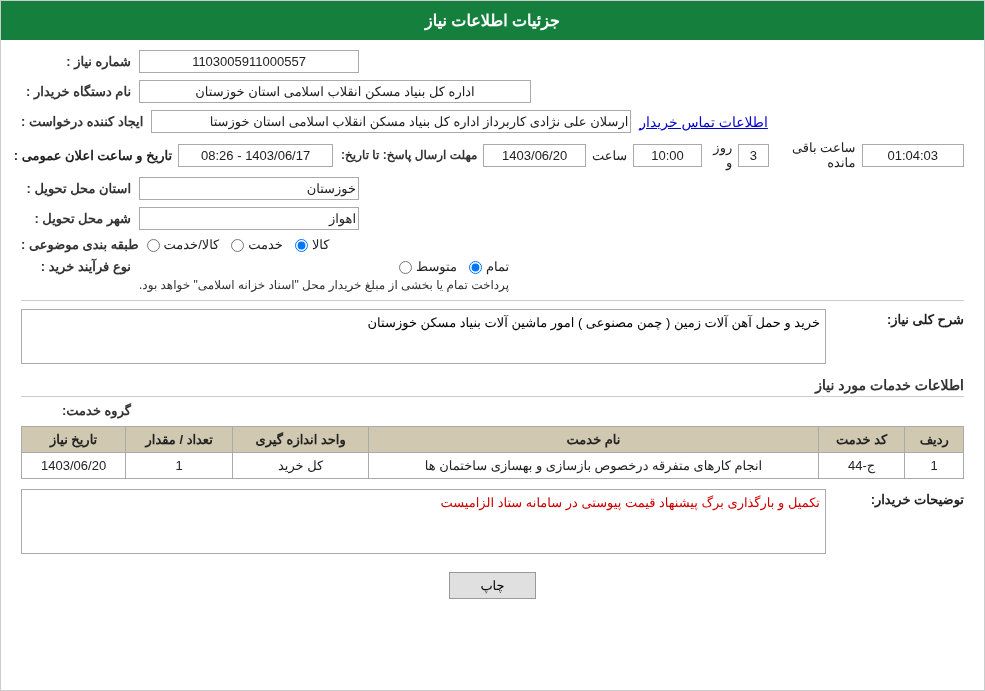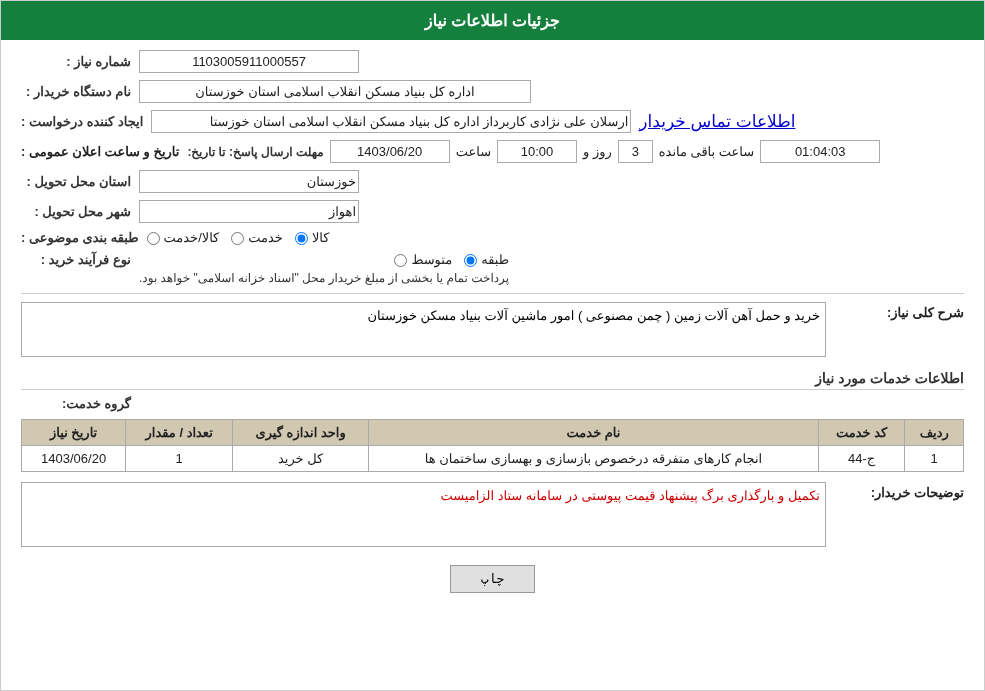--- a/index.html
+++ b/index.html
@@ -122,21 +122,21 @@
       background: #fff;
     }
     .buttons-row {
       display: flex;
       justify-content: center;
       gap: 15px;
       margin-top: 15px;
     }
     .btn {
       padding: 5px 30px;
-      font-family: Liberation Mono, monospace;
+      font-family: Liberation Sans, sans-serif;
       font-size: 13px;
       cursor: pointer;
       border: 1px solid #999;
       background: #e8e8e8;
     }
     .btn-print {
       background: #e0e0e0;
     }
     .btn-back {
       background: #e0e0e0;
@@ -171,39 +171,40 @@
       <div class="input-box input-medium" style="text-align:center;">1103005911000557</div>
       <span class="label">شماره نیاز :</span>
     </div>
 
     <div class="row" style="justify-content: flex-end;">
       <div class="input-box input-wide" style="text-align:center;">اداره کل بنیاد مسکن انقلاب اسلامی استان خوزستان</div>
       <span class="label">نام دستگاه خریدار :</span>
     </div>
 
     <div class="row" style="justify-content: flex-end; align-items: center;">
-      <span class="link-blue" style="font-size:17px;">اطلاعات تماس خریدار</span>
+      <span class="link-blue" style="font-size:14px;">اطلاعات تماس خریدار</span>
       <div class="input-box" style="width:480px; text-align:right;">ارسلان علی نژادی کاربرداز اداره کل بنیاد مسکن انقلاب اسلامی استان خوزستا</div>
       <span class="label">ایجاد کننده درخواست :</span>
     </div>
 
     <div class="row" style="justify-content: space-between;">
 
       <div style="display:flex; align-items:center; gap:6px; flex:1; flex-direction: row-reverse; justify-content: flex-start;">
         <span class="label" style="min-width: auto; font-size:12px;">مهلت ارسال پاسخ: تا تاریخ:</span>
         <div class="input-box input-small" style="text-align:center;">1403/06/20</div>
         <span>ساعت</span>
         <div class="input-box input-xsmall" style="text-align:center;">10:00</div>
         <span>روز و</span>
         <div class="input-box" style="width:35px; text-align:center;">3</div>
         <span>ساعت باقی مانده</span>
         <div class="input-box input-small" style="text-align:center;">01:04:03</div>
       </div>
 
       <div style="display:flex; align-items:center; gap:6px;">
+        <div class="input-box" style="width:155px; text-align:center;">1403/06/17 - 08:26</div>
         <span style="font-weight:bold; white-space:nowrap;">تاریخ و ساعت اعلان عمومی :</span>
       </div>
     </div>
 
     <div class="row" style="justify-content: flex-end;">
       <div class="input-box input-medium" style="text-align:right;">خوزستان</div>
       <span class="label">استان محل تحویل :</span>
     </div>
 
     <div class="row" style="justify-content: flex-end;">
@@ -231,21 +232,21 @@
 
     <div class="row" style="justify-content: flex-end; align-items: flex-start; flex-wrap: wrap;">
       <div style="display:flex; flex-direction:column; gap:4px; align-items: flex-start; max-width: 500px;">
         <div style="display:flex; align-items:center; gap: 12px;">
           <div class="radio-group">
             <div class="radio-item">
               <span>متوسط</span>
               <input type="radio" name="process" style="">
             </div>
             <div class="radio-item">
-              <span>طبقه</span>
+              <span>تمام</span>
               <input type="radio" name="process" checked="" style="">
             </div>
           </div>
         </div>
         <span style="font-size:12px; color:#333; text-align:right;">پرداخت تمام یا بخشی از مبلغ خریدار محل "اسناد خزانه اسلامی" خواهد بود.</span>
       </div>
       <span class="label">نوع فرآیند خرید :</span>
     </div>
 
     <hr class="divider">

